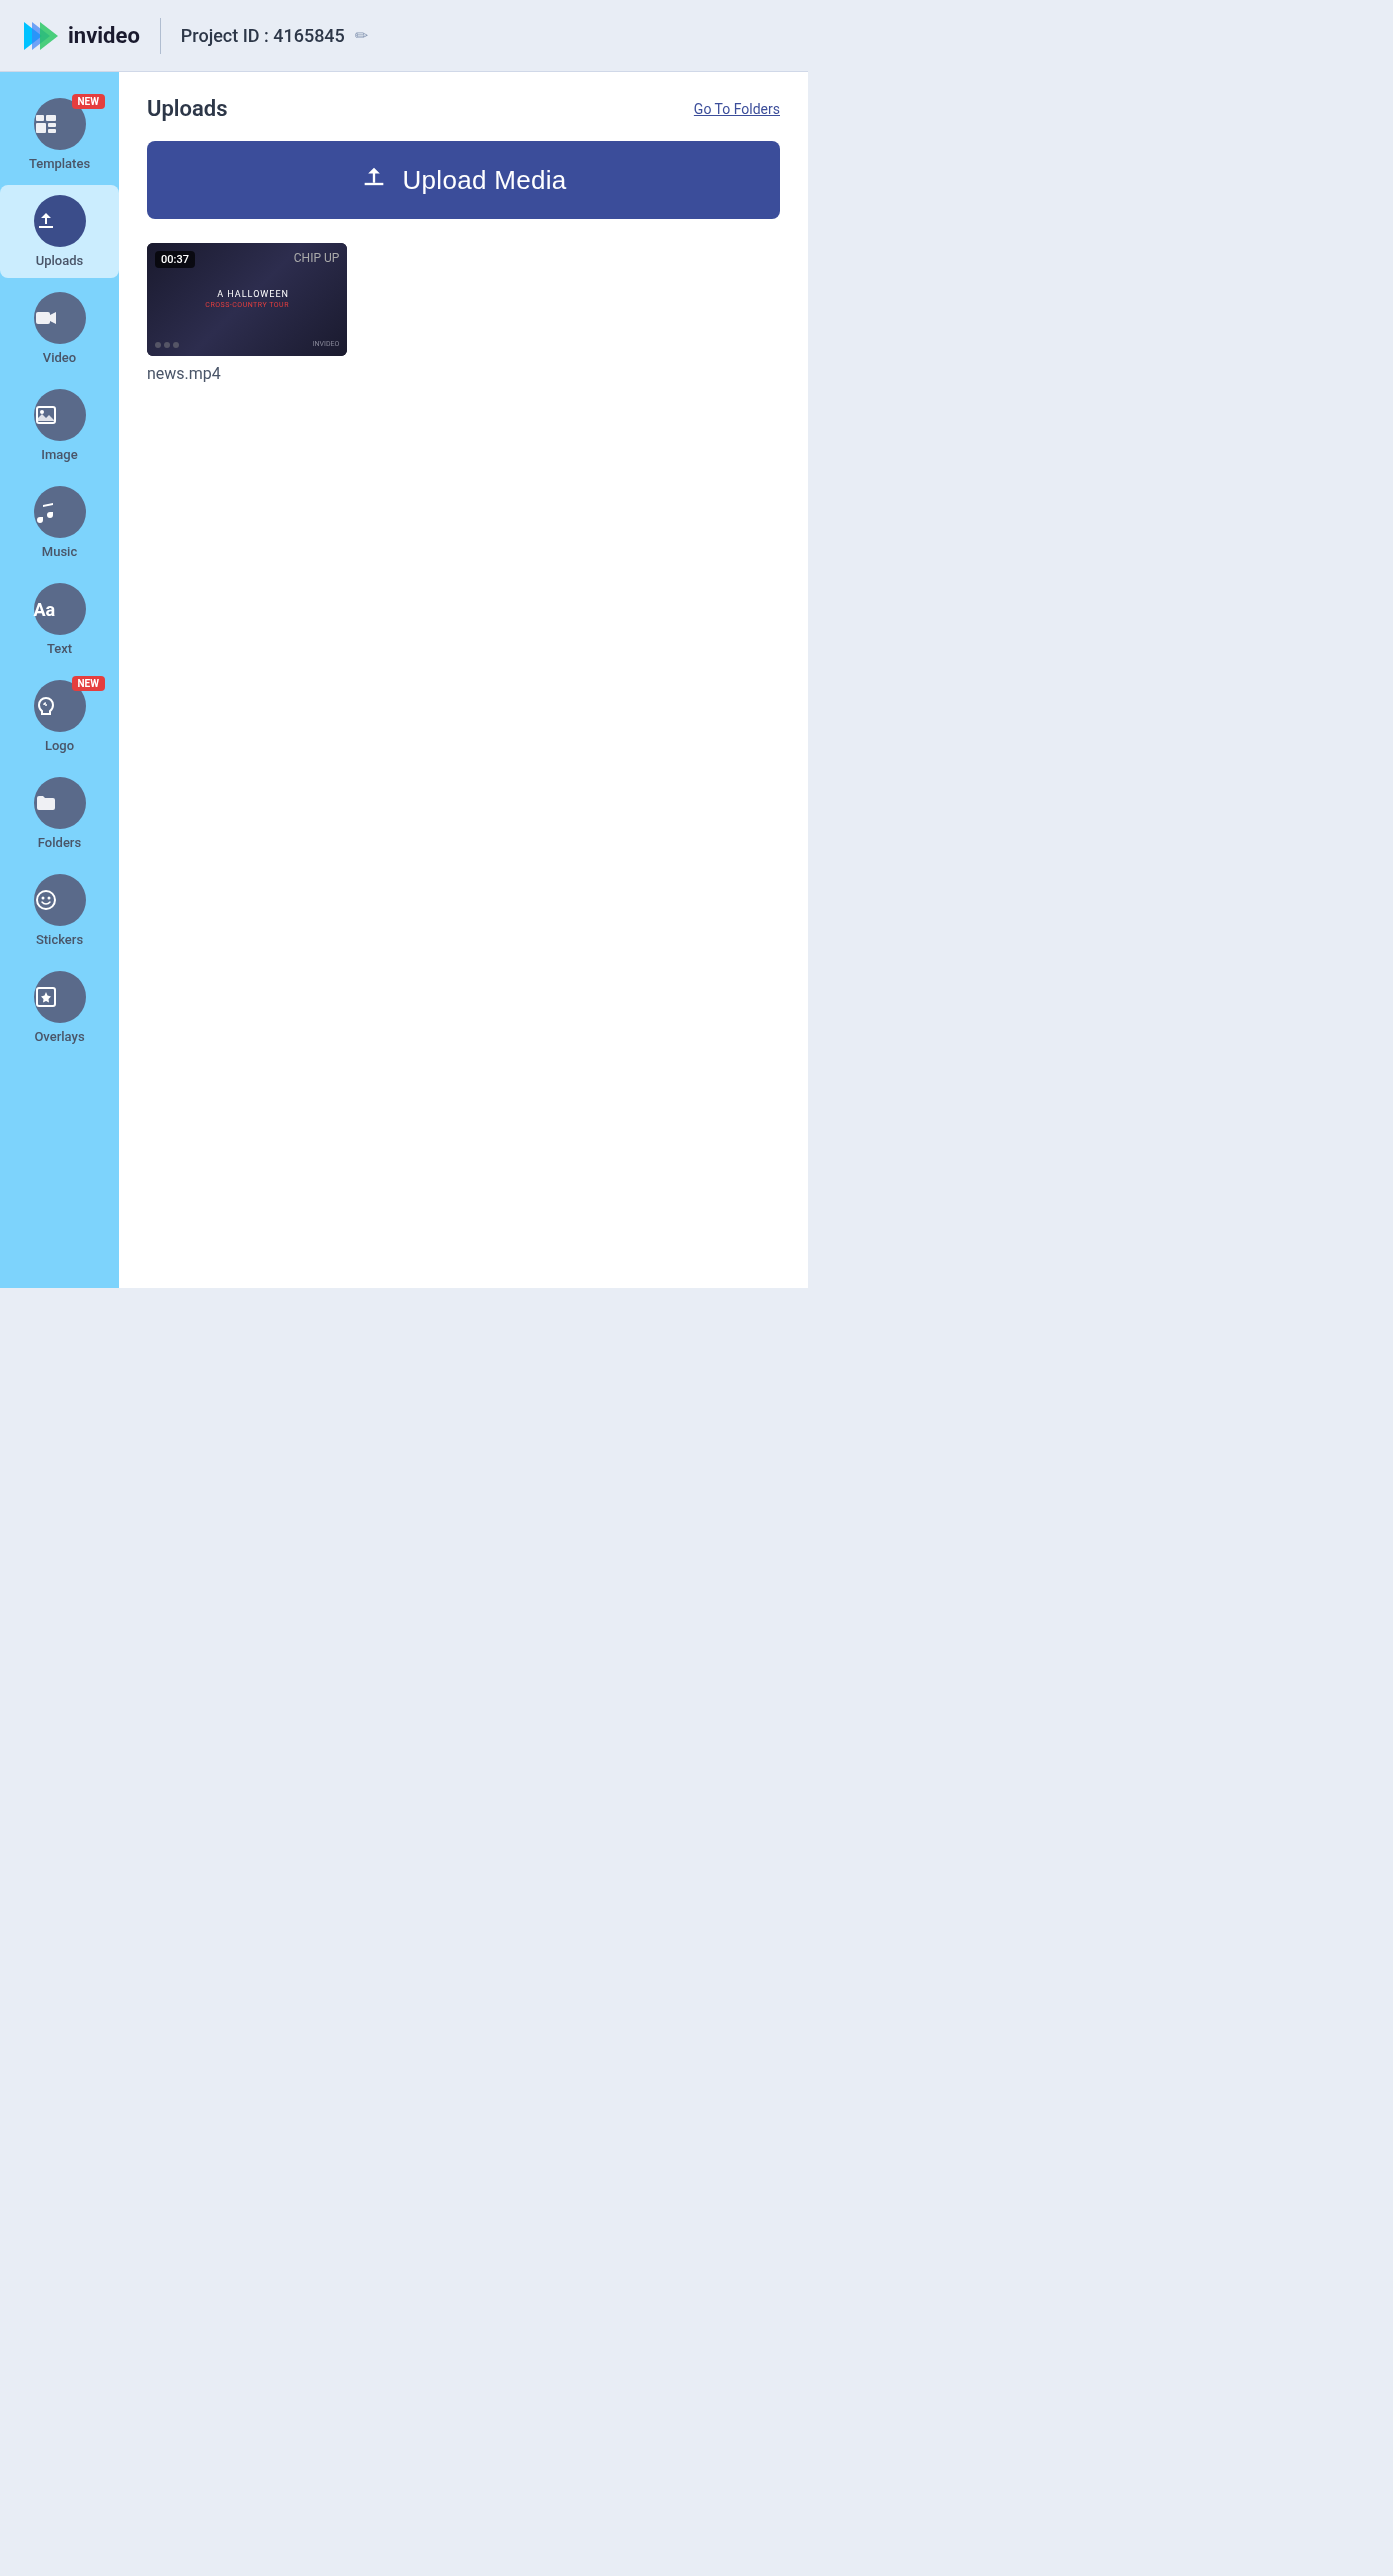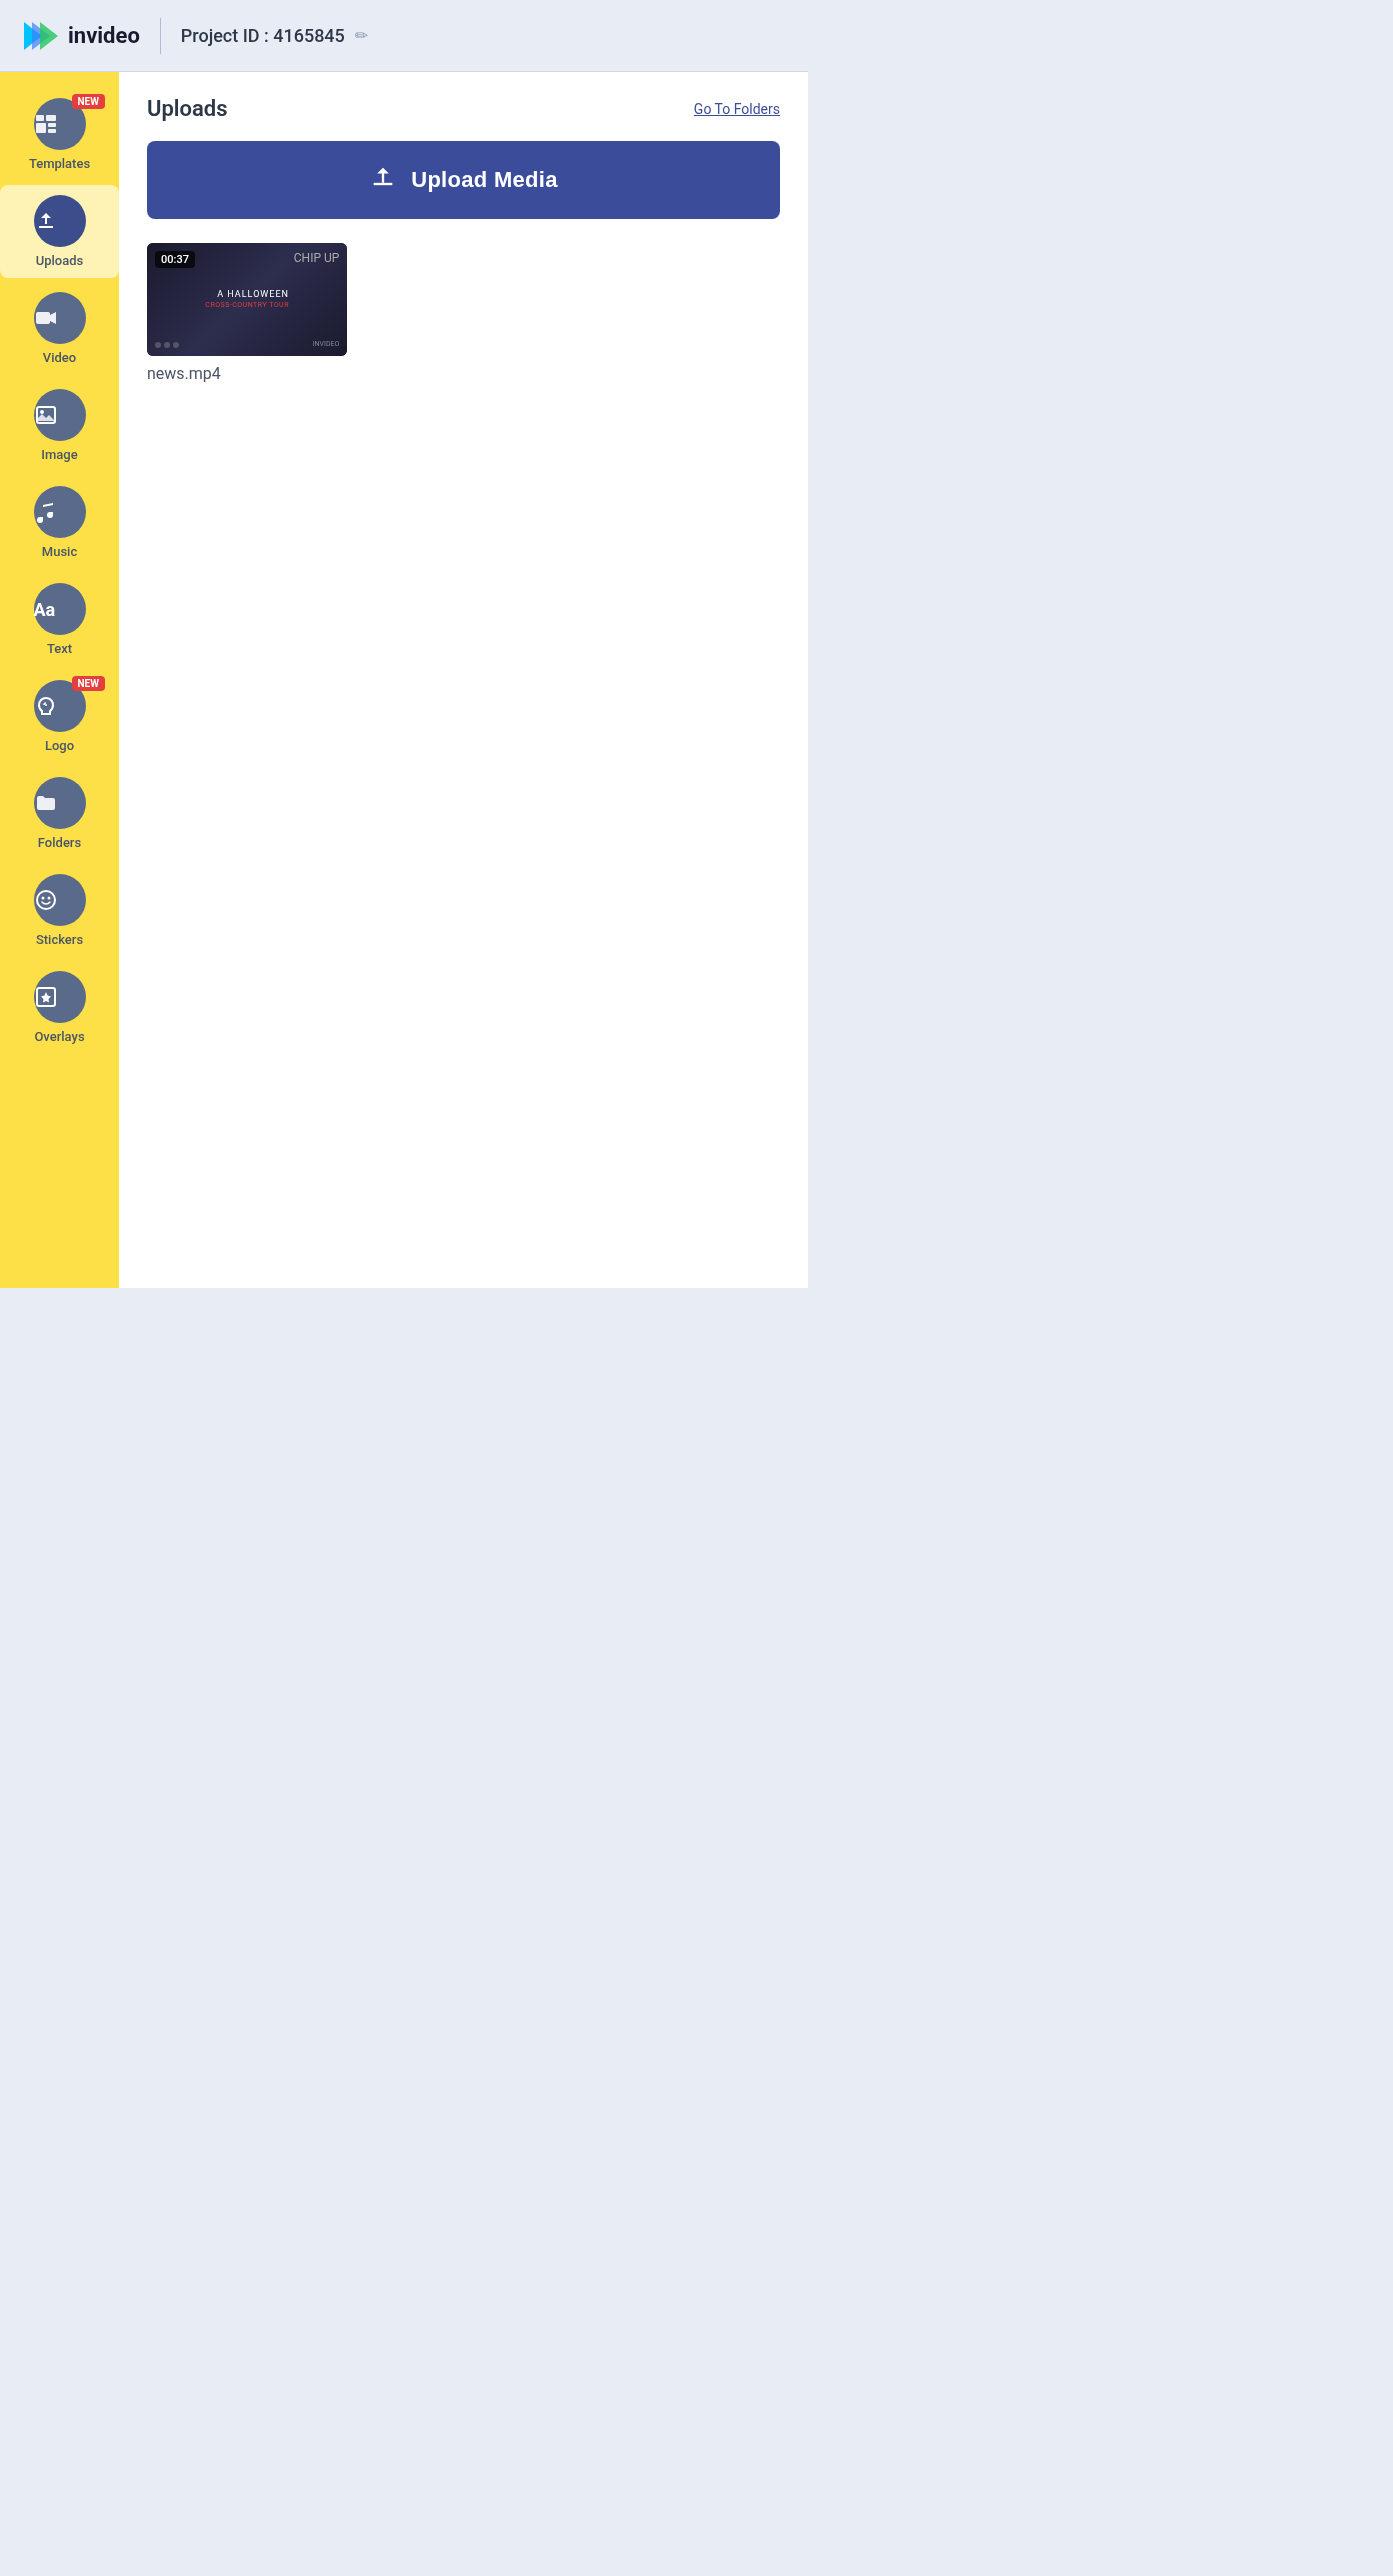--- a/index.html
+++ b/index.html
@@ -55,21 +55,21 @@
 
     
     .main-layout {
       display: flex;
       min-height: calc(1288px - 72px);
     }
 
     
     .sidebar {
       width: 119px;
-      background: #fde047;
+      background: #7dd3fc;
       display: flex;
       flex-direction: column;
       align-items: center;
       padding: 16px 0;
       gap: 4px;
       flex-shrink: 0;
     }
     .sidebar-item {
       display: flex;
       flex-direction: column;
@@ -146,22 +146,22 @@
       display: flex;
       align-items: center;
       justify-content: center;
       gap: 14px;
       background: #3b4d9a;
       color: white;
       border: none;
       border-radius: 8px;
       width: 100%;
       padding: 22px;
-      font-size: 22px;
-      font-weight: 700;
+      font-size: 26px;
+      font-weight: 400;
       cursor: pointer;
       margin-bottom: 24px;
       letter-spacing: 0.3px;
     }
     .upload-btn-icon {
       font-size: 24px;
     }
 
     
     .media-grid {

